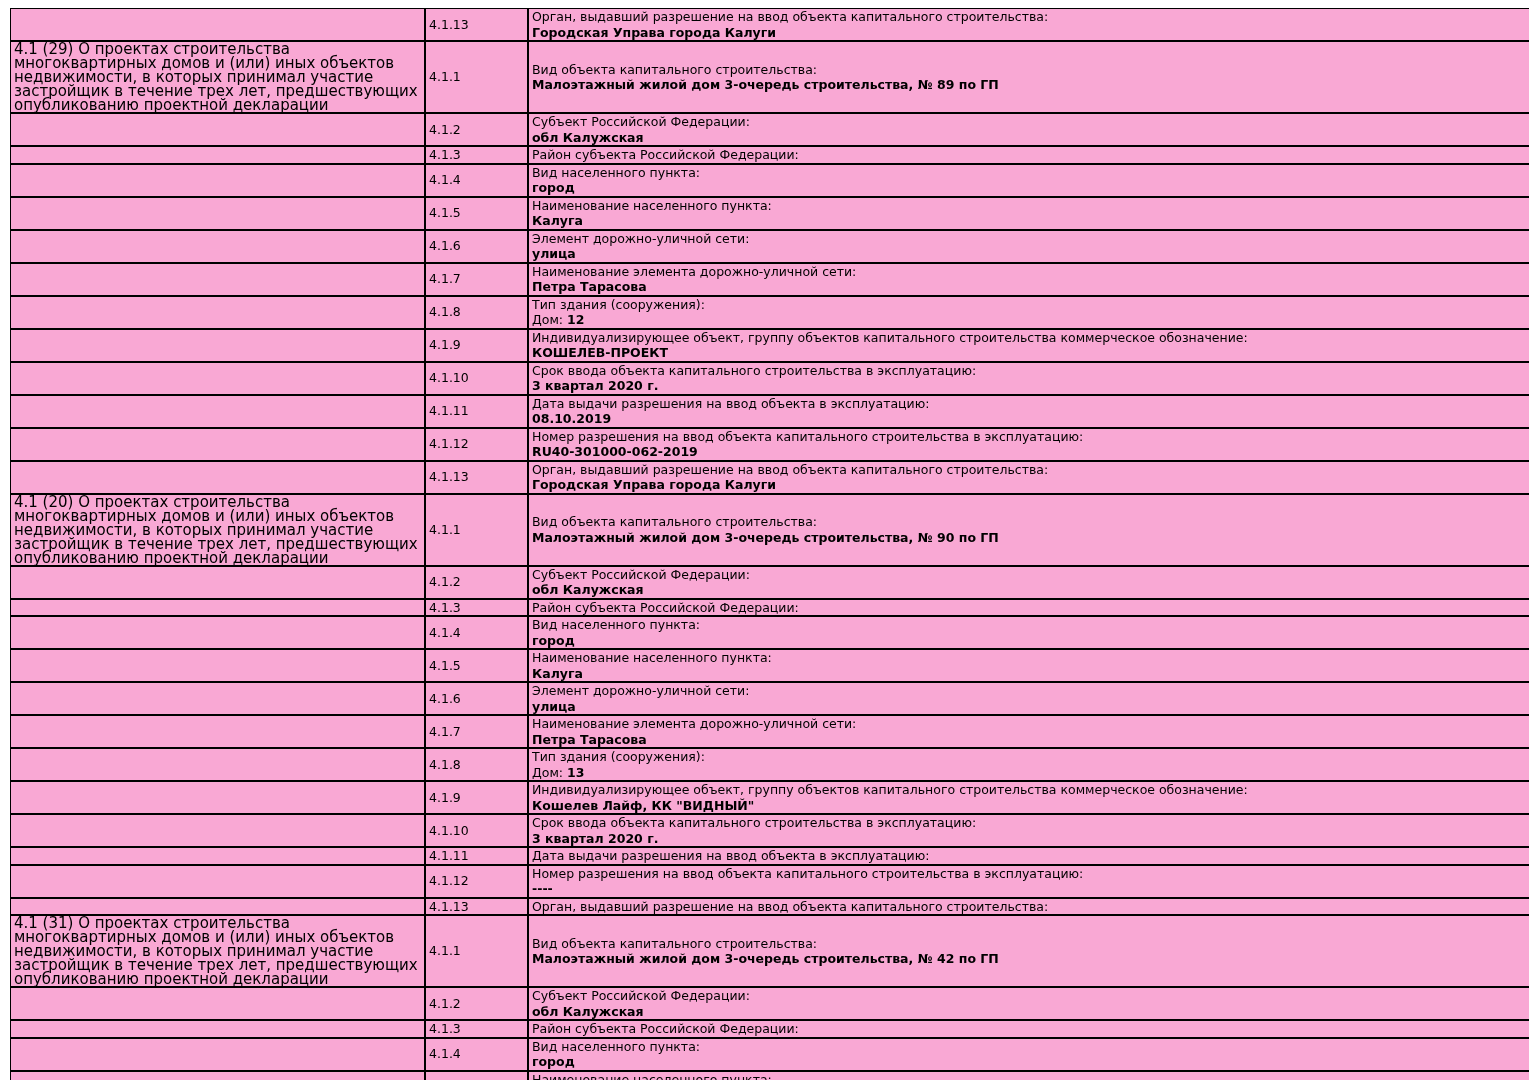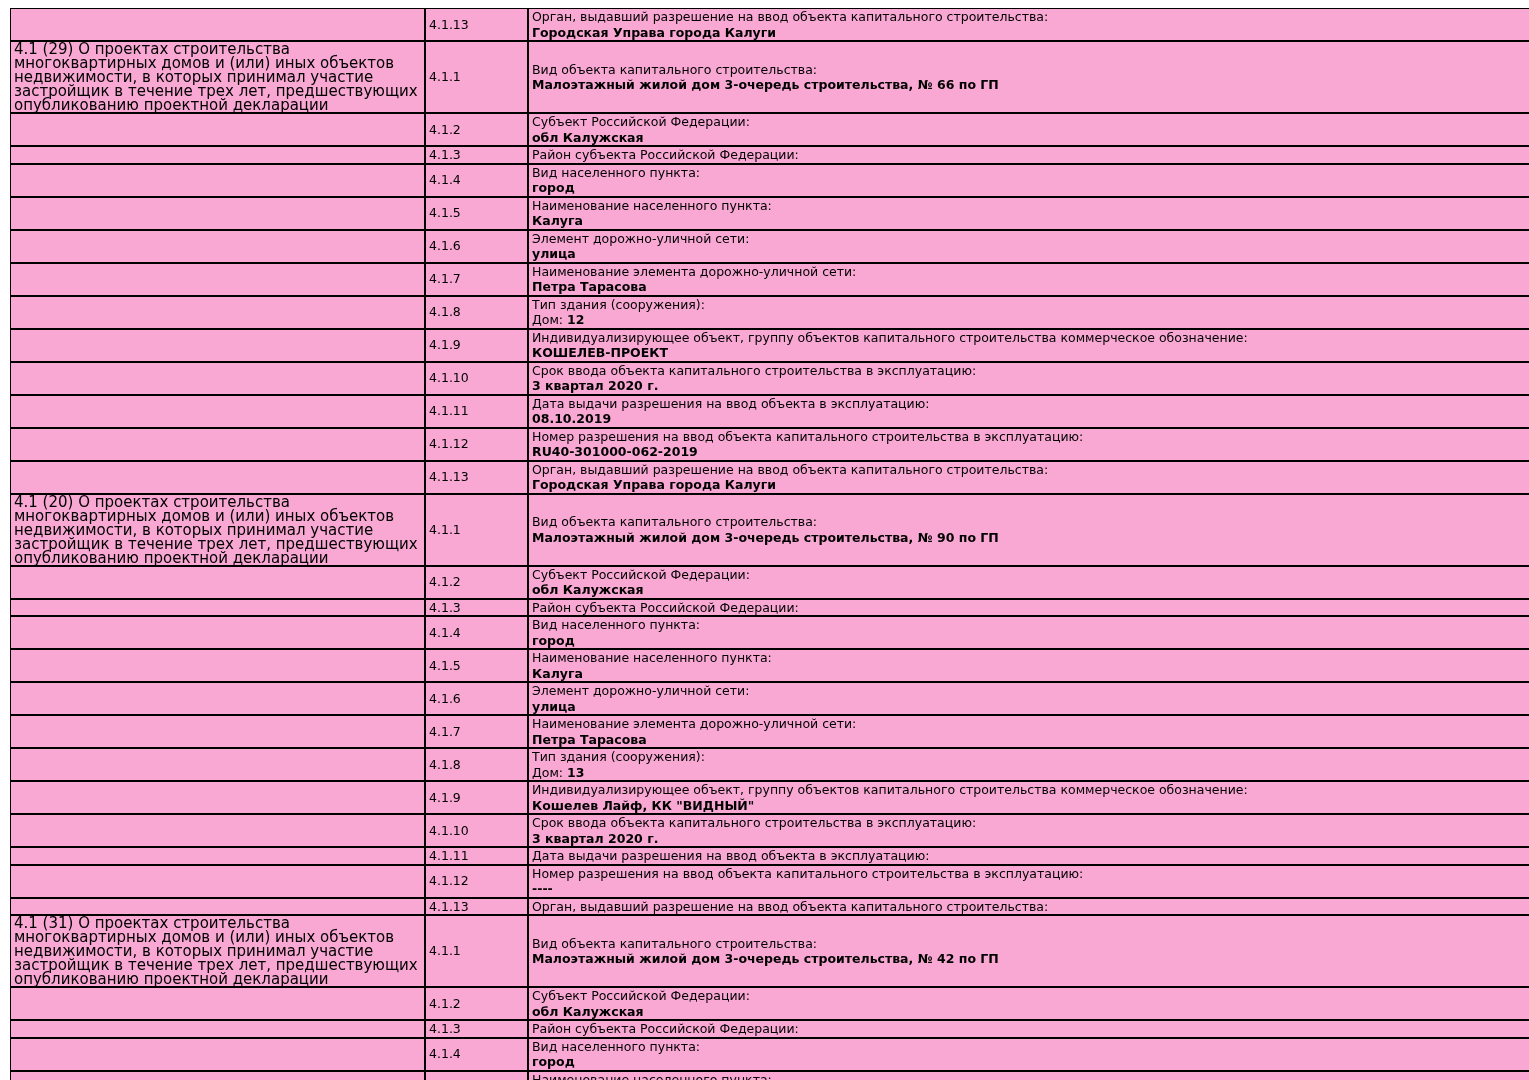--- a/index.html
+++ b/index.html
@@ -75,21 +75,21 @@
     <td class="content">
       <div class="label">Орган, выдавший разрешение на ввод объекта капитального строительства:</div>
       <div class="value-line"><span class="vprefix"></span><span class="value">Городская Управа города Калуги</span></div>
     </td>
   </tr>
         <tr>
     <td class="section">4.1 (29) О проектах строительства многоквартирных домов и (или) иных объектов недвижимости, в которых принимал участие застройщик в течение трех лет, предшествующих опубликованию проектной декларации</td>
     <td class="code">4.1.1</td>
     <td class="content">
       <div class="label">Вид объекта капитального строительства:</div>
-      <div class="value-line"><span class="vprefix"></span><span class="value">Малоэтажный жилой дом 3-очередь строительства, № 66 по ГП</span></div>
+      <div class="value-line"><span class="vprefix"></span><span class="value">Малоэтажный жилой дом 3-очередь строительства, № 89 по ГП</span></div>
     </td>
   </tr>
         <tr>
     <td class="section"></td>
     <td class="code">4.1.2</td>
     <td class="content">
       <div class="label">Субъект Российской Федерации:</div>
       <div class="value-line"><span class="vprefix"></span><span class="value">обл Калужская</span></div>
     </td>
   </tr>

